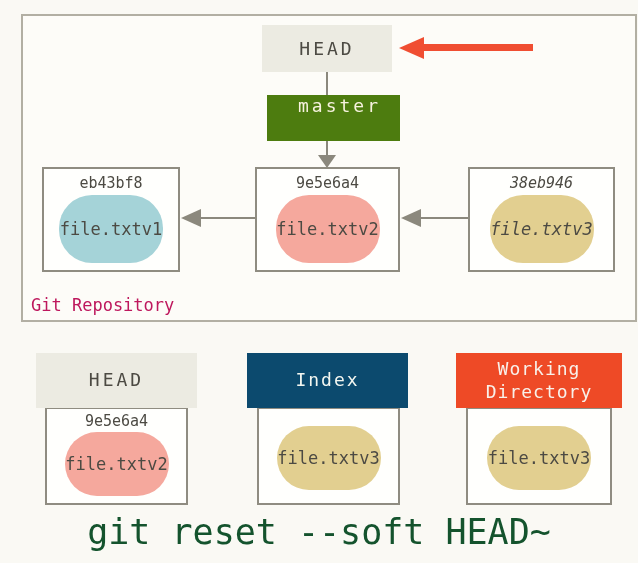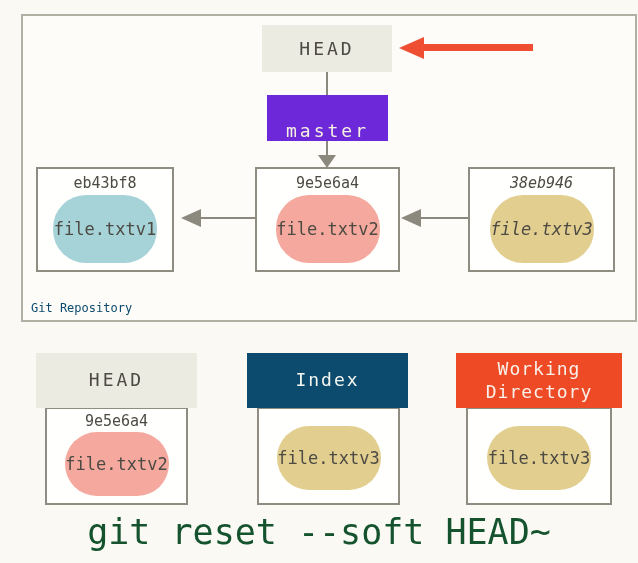--- a/index.html
+++ b/index.html
@@ -11,21 +11,21 @@
   }
   .canvas { position:relative; width:638px; height:563px; }
 
   
   .repo-box {
     position:absolute; left:21px; top:14px; width:616px; height:308px;
     background:#fdfcf8; border:2px solid #b2afa3; box-sizing:border-box;
   }
   .repo-label {
     position:absolute; left:8px; bottom:5px;
-    font-size:12px; color:#0c4a6e; white-space:nowrap;
+    font-size:17px; color:#be185d; white-space:nowrap;
   }
 
   
   .head-box-top {
     position:absolute; left:262px; top:25px; width:130px; height:47px;
     background:#ecebe2; color:#4c4a43;
     display:flex; align-items:center; justify-content:center;
     font-size:18px; letter-spacing:3px; z-index:2;
   }
   .red-arrow-shaft {
@@ -40,32 +40,32 @@
   .v-line { position:absolute; width:2px; background:#8b887d; }
   .line-head-master { left:326px; top:72px; height:23px; }
   .line-master-commit { left:326px; top:141px; height:16px; }
   .down-arrowhead {
     position:absolute; left:318px; top:155px; width:0; height:0;
     border-left:9px solid transparent; border-right:9px solid transparent;
     border-top:13px solid #8b887d;
   }
   .master-box {
     position:absolute; left:267px; top:95px; width:121px; height:46px;
-    background:#6d28d9; color:#f7f2df;
-    display:flex; align-items:flex-end; justify-content:center;
-    font-size:18px; letter-spacing:3px;
+    background:#4d7c0f; color:#f7f2df;
+    display:flex; align-items:flex-start; justify-content:center;
+    font-size:18px; letter-spacing:3px;padding-left:12px;
   }
 
   
   .commit-box {
     position:absolute; top:167px; height:105px;
     background:#fffffd; border:2px solid #8f8c81; box-sizing:border-box;
     text-align:center;
   }
-  .commit-0 { left:36px;  width:138px; }
+  .commit-0 { left:42px;  width:138px; }
   .commit-1 { left:255px; width:145px; }
   .commit-2 { left:468px; width:147px;font-style:italic; }
   .commit-hash { margin-top:5px; font-size:15px; color:#4c4a43; }
   .blob {
     margin:3px auto 0; width:104px; height:68px; border-radius:33px;
     display:flex; flex-direction:row; align-items:center; justify-content:center;
     font-size:17px; line-height:1.2; color:#4c4a43;
   }
   .blob-blue   { background:#a5d3d8; }
   .blob-pink   { background:#f5a89d; }

